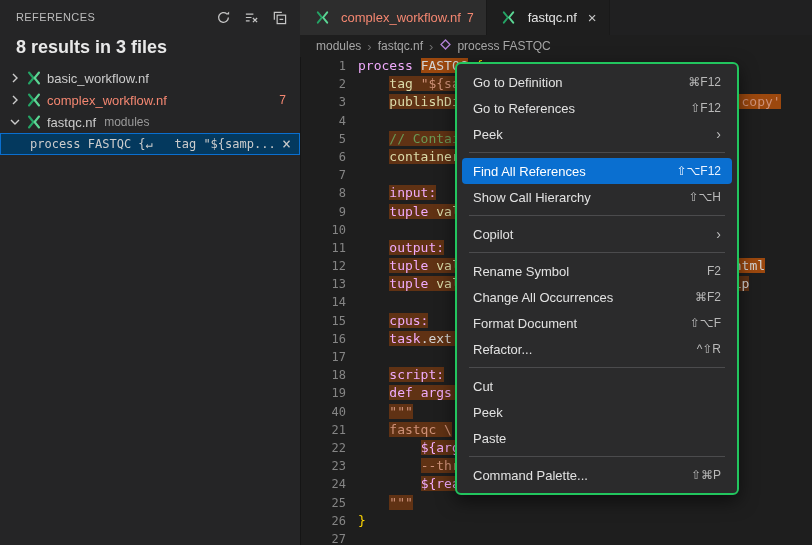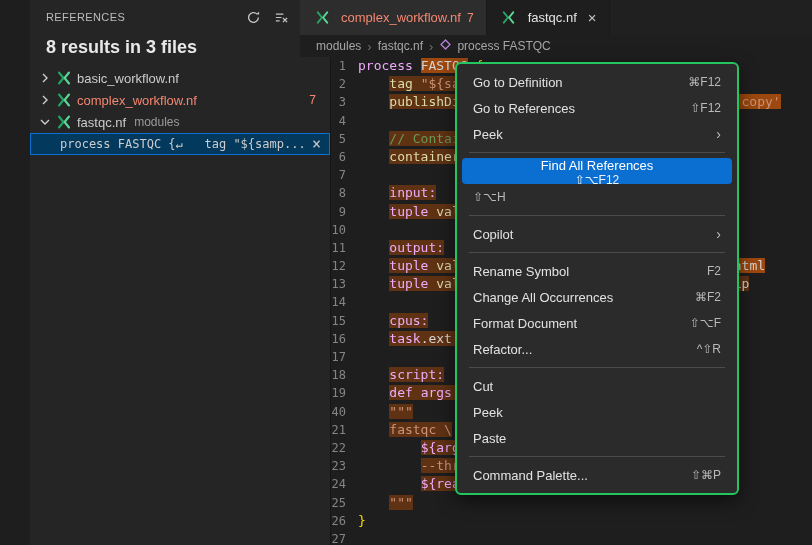--- a/index.html
+++ b/index.html
@@ -1,20 +1,20 @@
 <!DOCTYPE html>
 <html style="--accent: #0a6fd0; --error: #f48771; --hl-block: #603214; --hl-match: #9c480e;"><head>
 <meta charset="utf-8">
 <style>
   html,body{margin:0;padding:0;background:#111;}
   .window{position:relative;width:812px;height:545px;background:#1e1e1e;overflow:hidden;
           font-family:"Liberation Sans",sans-serif;color:#ccc;user-select:none;}
 
   
-  .sidebar{position:absolute;left:0;top:0;width:300px;height:100%;background:#252526;border-right:1px solid #151515;margin-left:30px;}
+  .sidebar{position:absolute;left:0;top:0;width:300px;height:100%;background:#252526;border-right:1px solid #151515;}
   .panel-header{display:flex;align-items:center;height:34px;padding:0 10px 0 16px;}
   .panel-title{font-size:11px;color:#bcbcbc;letter-spacing:.4px;flex:1;}
   .panel-actions{display:flex;gap:7px;align-items:center;}
   .act{width:21px;height:21px;display:flex;align-items:center;justify-content:center;border-radius:4px;cursor:pointer;}
   .summary{font-size:18px;font-weight:700;color:#e8e8e8;padding:3px 16px 9px;}
   .row{height:22px;display:flex;align-items:center;padding-left:6px;font-size:13px;color:#cccccc;cursor:pointer;}
   .chev{width:18px;height:18px;display:flex;align-items:center;justify-content:center;flex:none;}
   .chev.open svg{transform:rotate(90deg);}
   .nf-ic{width:20px;display:flex;justify-content:center;flex:none;margin-right:3px;}
   .fname{white-space:nowrap;}
@@ -48,21 +48,21 @@
   .fn{color:#dcdcaa;} .pln{color:#d4d4d4;} .brkt{color:#ffd700;}
   .hb{background:var(--hl-block,#603214);}
   .hm{background:var(--hl-match,#9c480e);}
 
   
   .ctx{position:absolute;left:455px;top:62px;width:280px;background:#2b2b2c;border:2px solid #22c55e;
        border-radius:6px;box-shadow:0 6px 18px rgba(0,0,0,.55);padding:5px 0;font-size:13px;color:#e2e2e2;z-index:20;}
   .mi{height:26px;margin:0 5px;padding:0 11px;border-radius:4px;display:flex;align-items:center;cursor:pointer;}
   .mlabel{flex:1;}
   .sc{color:#b9b9b9;font-size:12px;}
-  .mi.hl{background:var(--accent,#0a6fd0);color:#fff;flex-direction:column;}
+  .mi.hl{background:var(--accent,#0a6fd0);color:#fff;}
   .mi.hl .sc{color:#eaf3ff;}
   .subar{color:#bdbdbd;font-size:14px;}
   .sep{height:1px;background:#4b4b4d;margin:5px 12px;}
 </style>
 </head>
 <body>
 
 <div class="window">
 
   <aside class="sidebar">
@@ -306,20 +306,21 @@
       <div class="mi">
         <span class="mlabel">Peek</span>
         <span class="subar">›</span>
       </div>
       <div class="sep"></div>
       <div class="mi hl">
         <span class="mlabel">Find All References</span>
         <span class="sc">⇧⌥F12</span>
       </div>
       <div class="mi">
+        <span class="mlabel">Show Call Hierarchy</span>
         <span class="sc">⇧⌥H</span>
       </div>
       <div class="sep"></div>
       <div class="mi">
         <span class="mlabel">Copilot</span>
         <span class="subar">›</span>
       </div>
       <div class="sep"></div>
       <div class="mi">
         <span class="mlabel">Rename Symbol</span>

